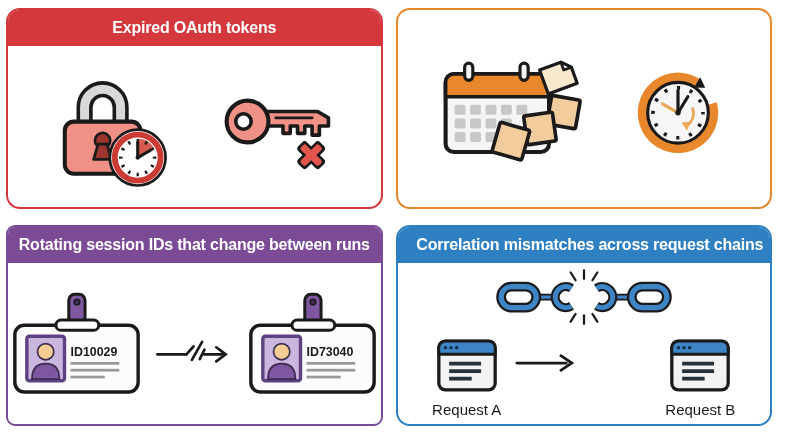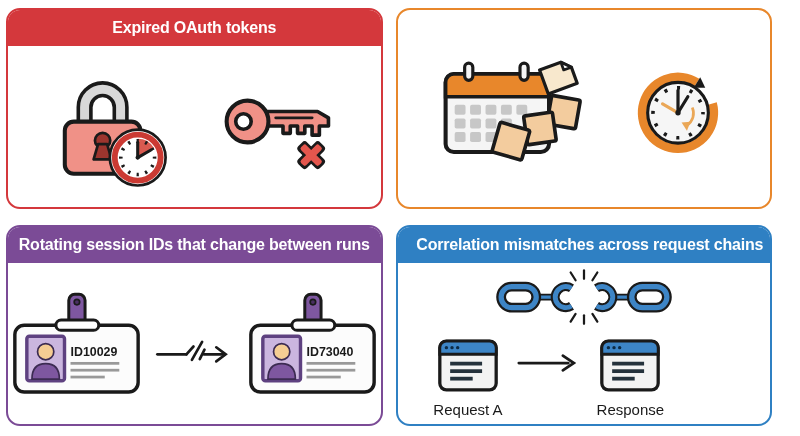--- a/index.html
+++ b/index.html
@@ -4,21 +4,21 @@
 <style>
   html,body{margin:0;padding:0;background:#ffffff;}
   body{width:800px;height:436px;font-family:"Liberation Sans",sans-serif;-webkit-font-smoothing:antialiased;}
   .grid{display:grid;grid-template-columns:1fr 1fr;grid-template-rows:1fr 1fr;
         column-gap:13px;row-gap:16px;width:778px;height:436px;
         padding:8px 6px 10px;box-sizing:border-box;}
   .panel{border:2px solid;border-radius:14px;overflow:hidden;background:#ffffff;
          display:flex;flex-direction:column;}
   .theme-red   {border-color:var(--red);}    .theme-red    .panel-header{background:var(--red);}
   .theme-orange{border-color:var(--orange);} .theme-orange .panel-header{background:var(--orange);}
-  .theme-purple{border-color:var(--purple);} .theme-purple .panel-header{background:var(--purple);}
+  .theme-purple{border-color:var(--purple);border-radius:9px;} .theme-purple .panel-header{background:var(--purple);}
   .theme-blue  {border-color:var(--blue);}   .theme-blue   .panel-header{background:var(--blue);}
   .panel-header{height:36px;flex:0 0 36px;display:flex;align-items:center;justify-content:center;
                 color:#ffffff;font-weight:bold;font-size:16px;letter-spacing:-0.2px;}
   .panel-body{flex:1;display:flex;align-items:center;justify-content:center;}
   .row{display:flex;align-items:center;justify-content:center;}
   .col{display:flex;flex-direction:column;align-items:center;}
   .win-label{margin-top:8px;font-size:15px;color:#1a1a1a;}
   .badge-arrow{margin-top:16px;}
   .req-arrow{margin-bottom:30px;}
   svg{display:block;}
@@ -210,35 +210,35 @@
           <div class="win-label">Request A</div>
         </div>
 
         <svg class="req-arrow" width="66" height="22" viewBox="0 0 72 24">
           <g stroke="#1a1a1a" stroke-width="3" stroke-linecap="round" fill="none">
             <path d="M2 12 H56"></path>
               <path d="M50 4 L62 12 L50 20"></path>
           </g>
         </svg>
 
+
+        <div style="width:56px;"></div>
+
         <div class="col">
           <svg width="62" height="55" viewBox="0 0 66 58">
             <rect x="3" y="3" width="60" height="52" rx="7" fill="#f3f3f3" stroke="#1a1a1a" stroke-width="3.5"></rect>
             <path d="M10 3 H56 A7 7 0 0 1 63 10 V17 H3 V10 A7 7 0 0 1 10 3 Z" fill="#3d85c6" stroke="#1a1a1a" stroke-width="3"></path>
             <circle cx="10" cy="10" r="1.8" fill="#0d2b45"></circle>
               <circle cx="16" cy="10" r="1.8" fill="#0d2b45"></circle>
               <circle cx="22" cy="10" r="1.8" fill="#0d2b45"></circle>
             <rect x="14" y="25" width="34" height="4" fill="#25323c"></rect>
             <rect x="14" y="33" width="34" height="4" fill="#25323c"></rect>
             <rect x="14" y="41" width="24" height="4" fill="#25323c"></rect>
           </svg>
-          <div class="win-label">Response</div>
+          <div class="win-label">Request B</div>
         </div>
-
-        <div style="width:56px;"></div>
-
       </div>
 
     </div>
     <div class="panel-header" style="order:1;padding-left:12px;">Correlation mismatches across request chains</div>
   </div>
 
 </div>
 
 </body></html>

